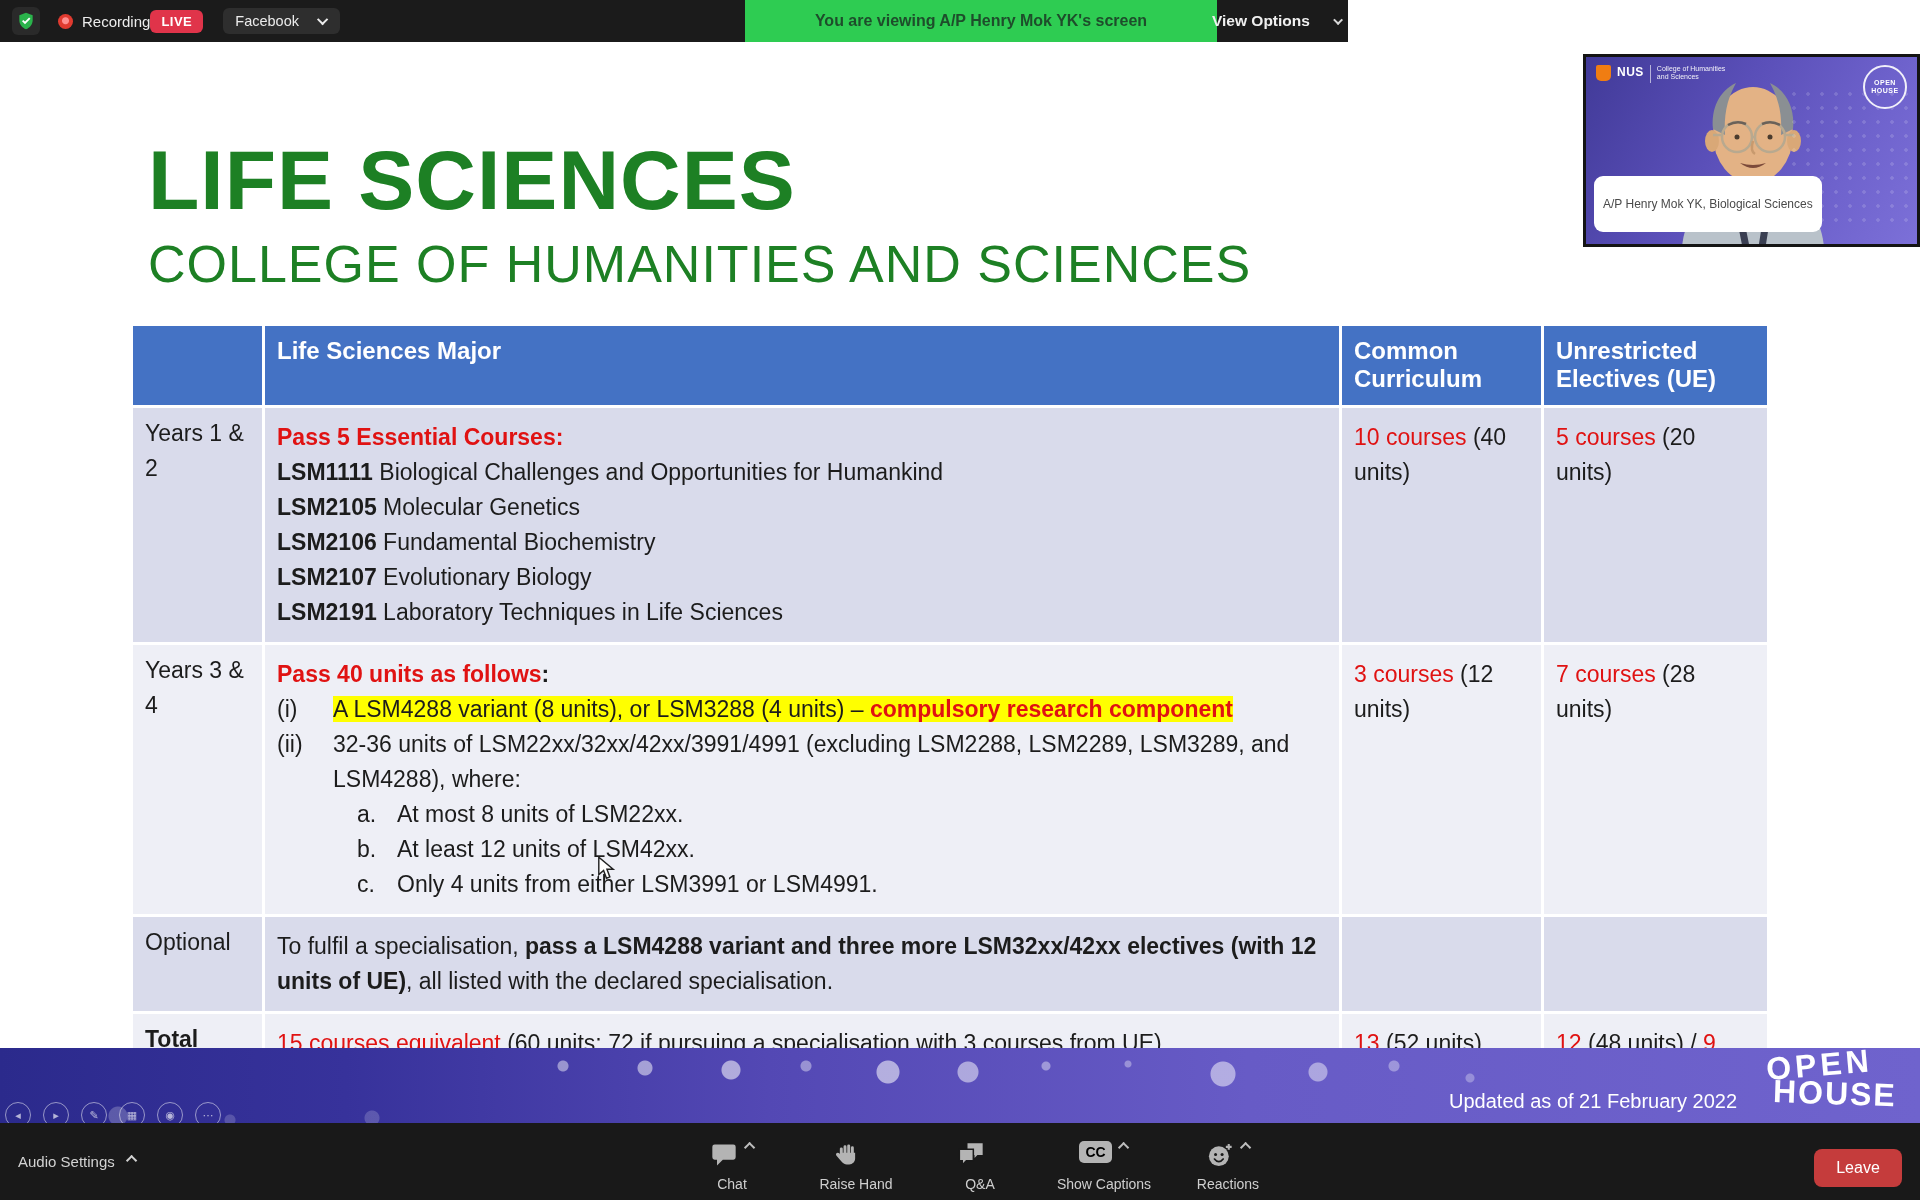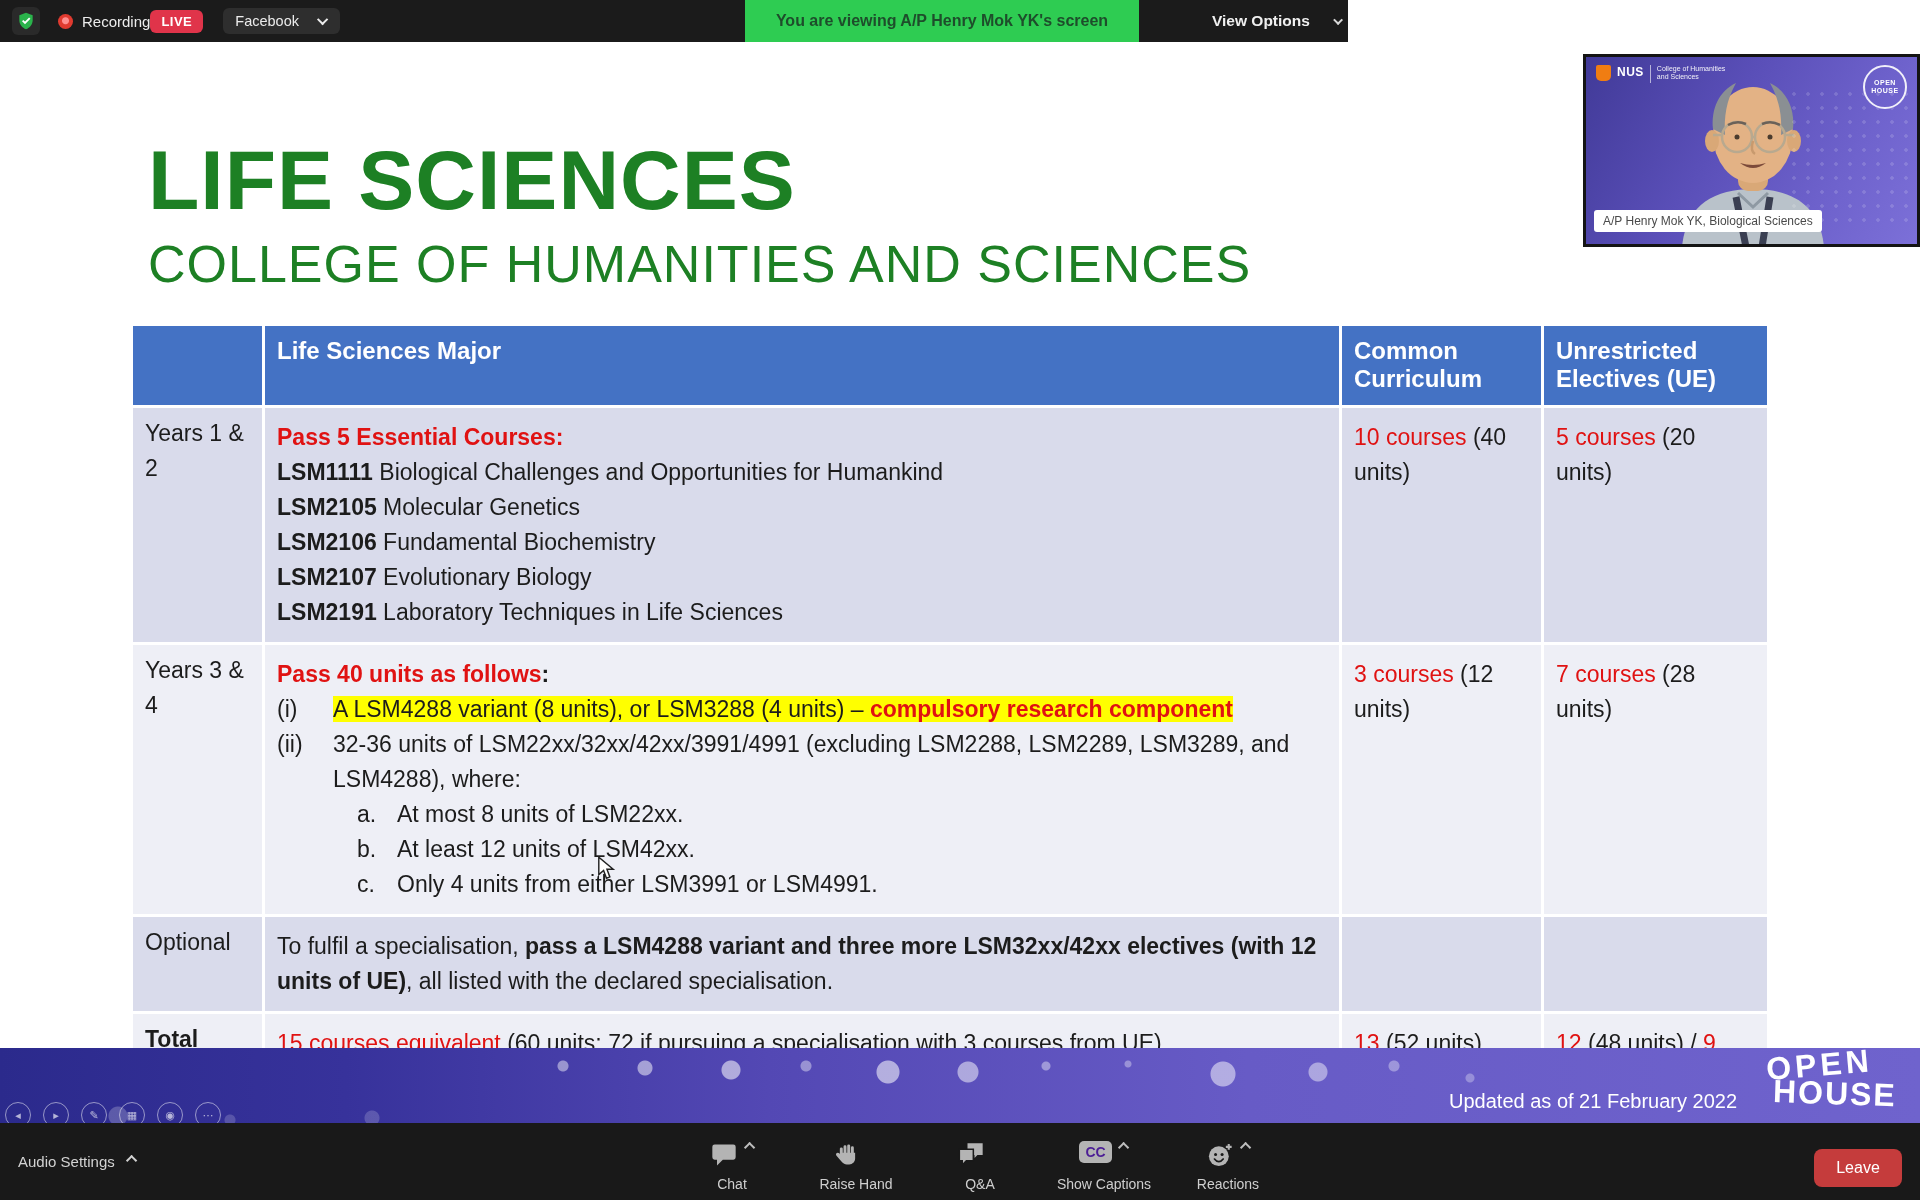--- a/index.html
+++ b/index.html
@@ -16,21 +16,21 @@
            background:radial-gradient(circle at 50% 45%, #ff8f8f 0 3px, #e03a2f 4px);}
   .rec-label{margin-left:9px;font-size:15px;color:#ececec;}
   .live-badge{margin-left:0;background:#e0344a;color:#fff;font-weight:700;font-size:13px;
               letter-spacing:.5px;padding:4px 11px;border-radius:6px;}
   .fb-chip{margin-left:20px;background:#2e2e2e;border-radius:6px;padding:5px 12px;font-size:14.5px;
            color:#ececec;display:flex;align-items:center;gap:21px;}
   .chev{display:inline-block;width:8px;height:8px;border-left:2px solid currentColor;
         border-bottom:2px solid currentColor;}
   .chev-down{transform:rotate(-45deg) translateY(-2px);}
   .chev-up{transform:rotate(135deg) translateY(2px);}
-  .green-banner{position:absolute;left:745px;top:0;width:394px;height:42px;background:#2ecc52;
+  .green-banner{position:absolute;left:745px;top:0;width:472px;height:42px;background:#2ecc52;
                 display:flex;align-items:center;justify-content:center;color:#1e4d2b;
                 font-weight:700;font-size:16px;}
   .view-options{position:absolute;left:1212px;top:0;height:42px;display:flex;align-items:center;
                 gap:26px;color:#f0f0f0;font-weight:700;font-size:15.5px;}
   .view-options .chev{width:7px;height:7px;border-color:#d8d8d8;}
 
   
   .slide-title-wrap{position:absolute;left:148px;top:138px;color:#1d8024;}
   .slide-title{margin:0;font-size:84px;line-height:1;font-weight:700;letter-spacing:1px;}
   .slide-subtitle{margin:14px 0 0 0;font-size:52px;line-height:1.1;font-weight:400;letter-spacing:1px;}
@@ -88,21 +88,21 @@
   
   .toolbar{position:absolute;left:0;top:1123px;width:1920px;height:77px;background:#191919;color:#cfcfcf;}
   .audio-settings{position:absolute;left:18px;top:30px;font-size:15px;display:flex;gap:14px;
                   align-items:center;color:#d2d2d2;cursor:default;}
   .tb-center{position:absolute;left:50%;top:18px;transform:translateX(calc(-50% + 20px));
              display:flex;gap:28px;align-items:flex-end;}
   .tb-item{display:flex;flex-direction:column;align-items:center;gap:5px;font-size:14px;
            color:#cfcfcf;min-width:96px;}
   .icon-row{display:flex;align-items:flex-start;gap:9px;height:30px;}
   .tb-caret{color:#bdbdbd;margin-top:4px;}
-  .cc-badge{background:#b4b4b4;color:#4c1d95;font-weight:700;font-size:14px;padding:4px 6px;
+  .cc-badge{background:#b4b4b4;color:#000000;font-weight:700;font-size:14px;padding:4px 6px;
             border-radius:5px;line-height:1;}
   .leave-btn{position:absolute;left:1814px;top:26px;width:88px;height:38px;background:#c53c3c;
              color:#fff;border:none;border-radius:8px;font-size:16px;font-family:inherit;}
 
   
   .thumb{position:absolute;left:1583px;top:54px;width:337px;height:193px;border:3px solid #141414;
          background:linear-gradient(120deg,#413a98 0%,#5a4fb8 40%,#6f63cd 75%,#7c70d8 100%);
          overflow:hidden;}
   .thumb::after{content:"";position:absolute;right:0;top:30px;width:130px;height:140px;opacity:.5;
          background-image:radial-gradient(rgba(255,255,255,.3) 1.5px, transparent 2px);
@@ -110,22 +110,22 @@
   .avatar{position:absolute;left:0;top:0;}
   .nus-logo{position:absolute;left:10px;top:8px;display:flex;align-items:flex-start;gap:6px;color:#fff;z-index:2;}
   .nus-shield{width:15px;height:16px;background:#f07d12;border-radius:2px 2px 5px 5px;display:inline-block;}
   .nus-text{font-weight:700;font-size:12px;letter-spacing:.5px;}
   .nus-div{width:1px;height:18px;background:rgba(255,255,255,.6);}
   .nus-college{font-size:7px;line-height:1.2;width:78px;color:rgba(255,255,255,.92);}
   .oh-badge{position:absolute;right:10px;top:8px;width:44px;height:44px;border-radius:50%;
             border:2.5px solid rgba(255,255,255,.9);display:flex;flex-direction:column;
             align-items:center;justify-content:center;color:#fff;z-index:2;}
   .oh-badge span{display:block;font-size:7px;font-weight:700;line-height:1.1;letter-spacing:.5px;}
-  .name-tag{position:absolute;left:8px;bottom:12px;background:#fff;border-radius:3px;
-            padding:4px 9px;font-size:12px;color:#4a4a4a;z-index:3;}
+  .name-tag{position:absolute;left:8px;bottom:12px;background:#fff;border-radius:9px;
+            padding:21px 9px;font-size:12px;color:#4a4a4a;z-index:3;}
 
   .cursor{position:absolute;left:596px;top:856px;z-index:9;}
 </style>
 </head>
 <body>
 
 <div class="stage">
 
   <div class="topbar">
     <div class="shield-chip">

